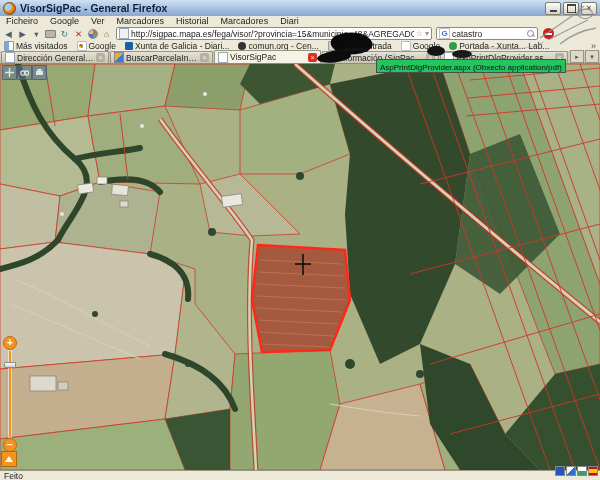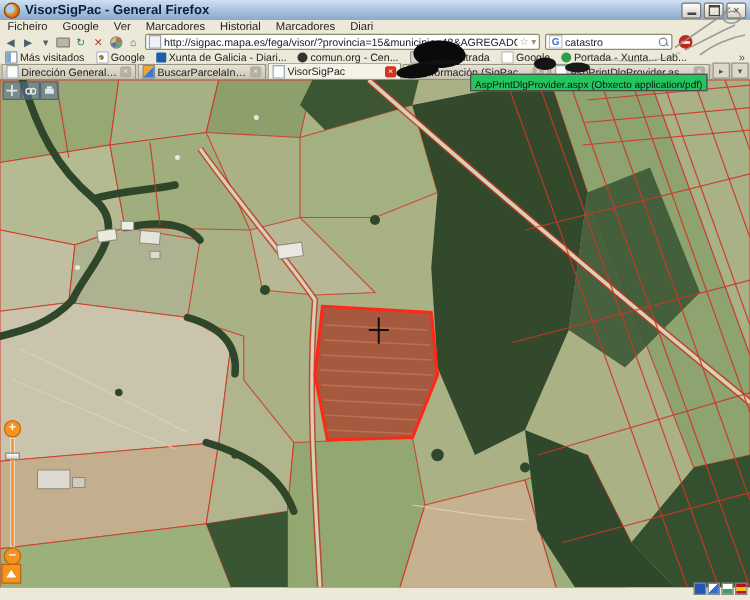--- a/index.html
+++ b/index.html
@@ -367,20 +367,23 @@
 
   </div>
 
   <div id="footer-icons" style="position:absolute;left:555px;top:466px;z-index:45;display:flex;gap:1px;">
     <span class="ficon" id="ficon-1"></span>
     <span class="ficon" id="ficon-2"></span>
     <span class="ficon" id="ficon-3"></span>
     <span class="ficon" id="ficon-flag"></span>
   </div>
 
+  <div id="statusbar">
+    <span>Feito</span>
+  </div>
 
   <div id="pdf-tooltip">
     <span>AspPrintDlgProvider.aspx (Obxecto application/pdf)</span>
   </div>
 
   <svg id="scribbles" width="600" height="480">
     <path d="M335,36 C350,29 368,33 372,42 C376,50 360,56 346,54 C332,52 326,42 335,36 Z" fill="#0a0a0a"></path>
     <path d="M322,57 C335,51 352,48 366,50" stroke="#111" stroke-width="4" fill="none" stroke-linecap="round"></path>
     <ellipse cx="334" cy="57" rx="17" ry="5.5" fill="#0c0c0c" transform="rotate(-6 334 57)"></ellipse>
     <ellipse cx="436" cy="51" rx="9" ry="5" fill="#141414"></ellipse>

